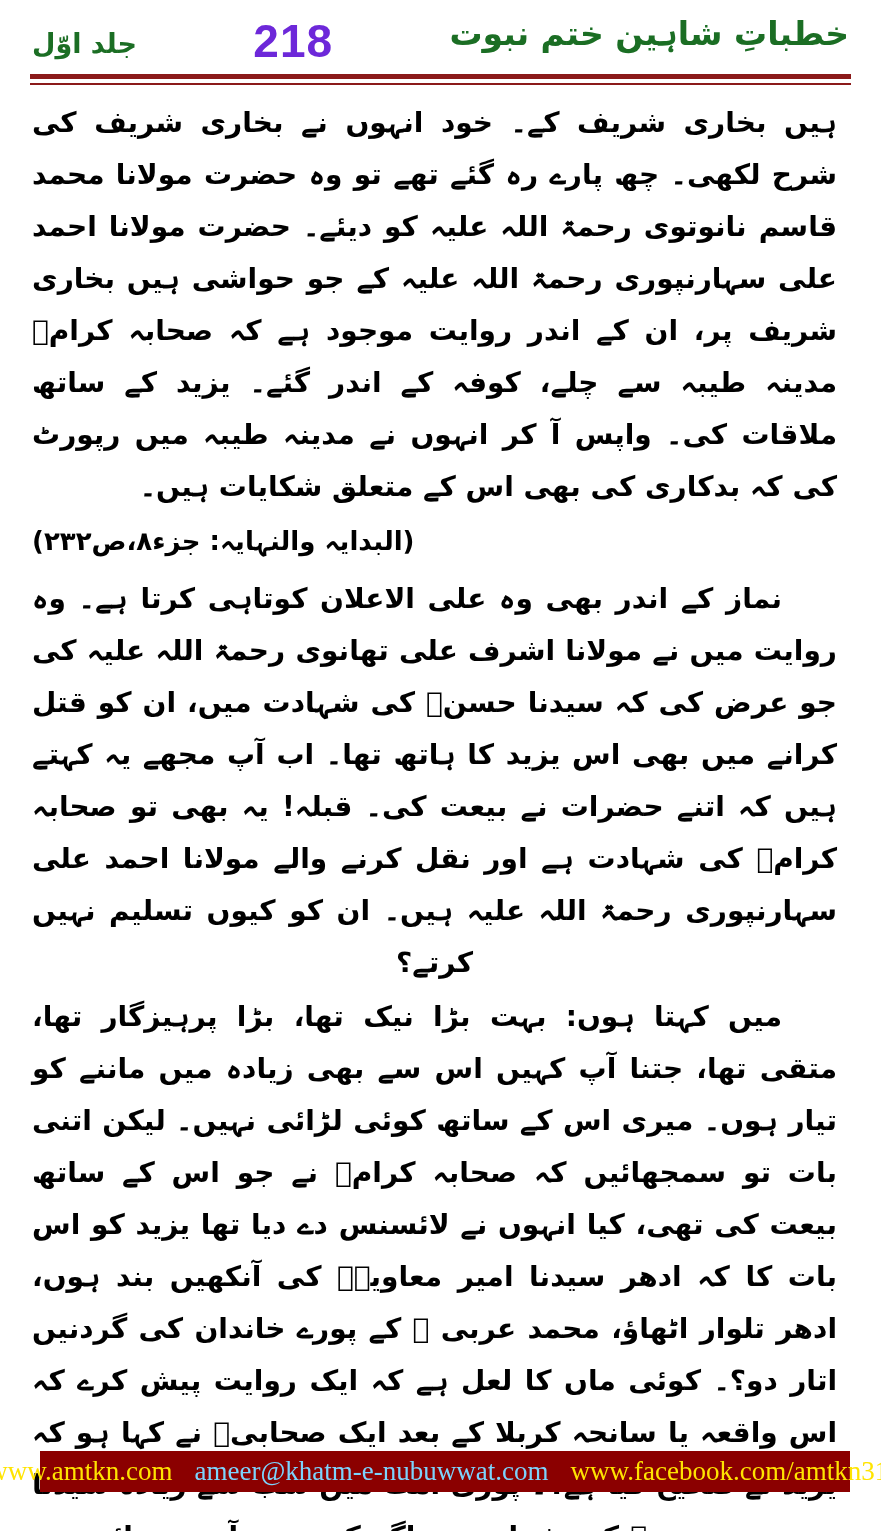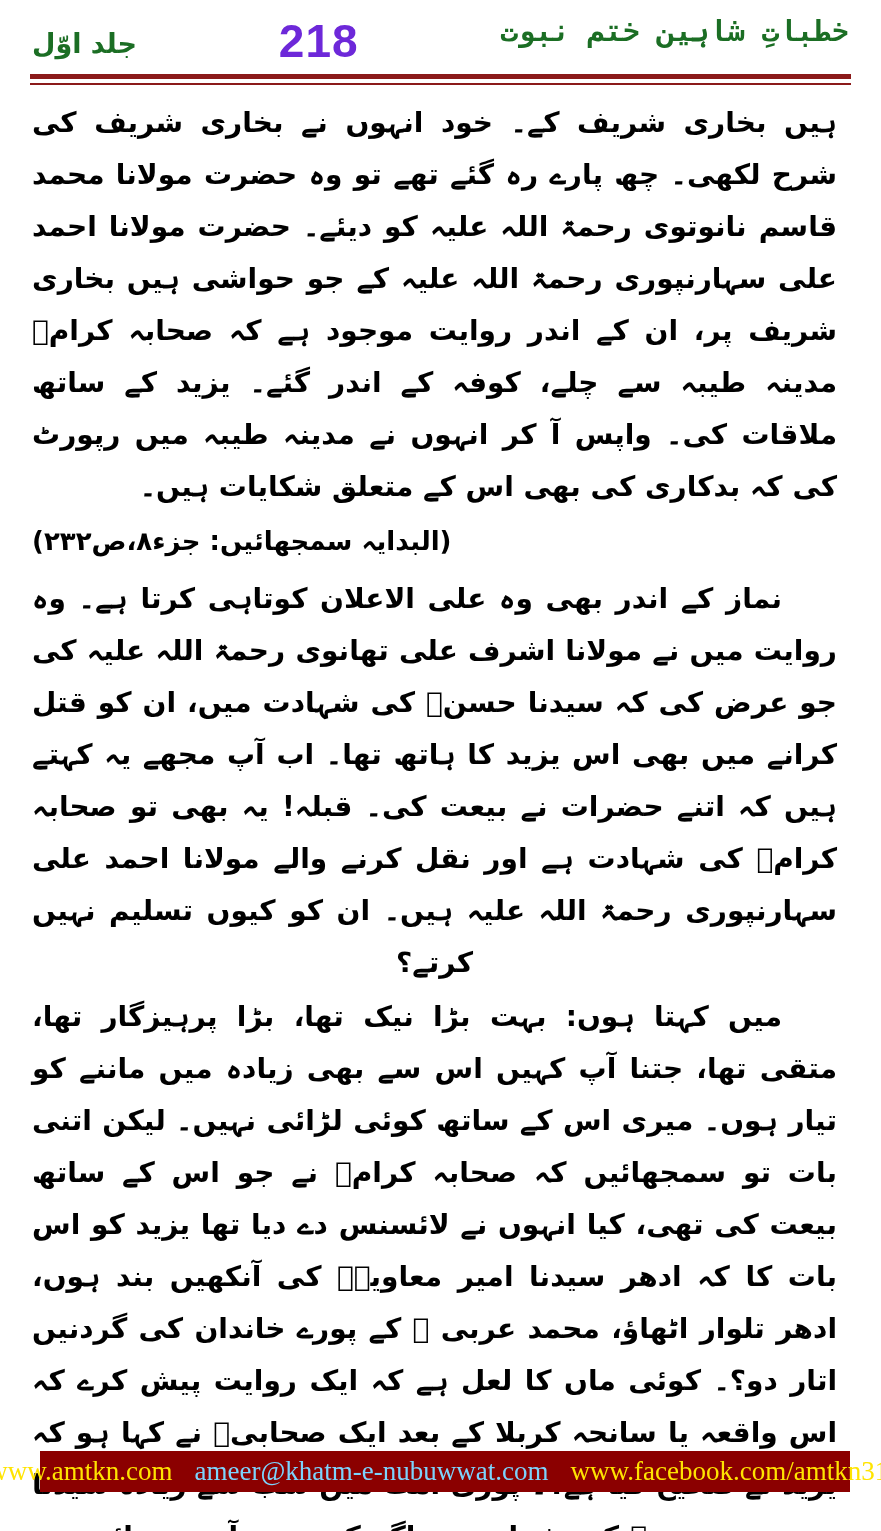--- a/index.html
+++ b/index.html
@@ -35,25 +35,24 @@
     color: #6d28d9;
     font-size: 46px;
     font-weight: 700;
     font-family: "Liberation Sans", sans-serif;
     letter-spacing: 1px;
     line-height: 1;
     margin-top: 4px;
   }
   .book-title {
     color: #1b6e24;
-    font-size: 29px;
+    font-size: 33px;
     font-weight: 700;
     direction: rtl;
     text-align: center;
-    font-family: Liberation Mono, monospace;
   }
 
   
   .header-rule {
     margin: 10px 30px 0 30px;
     height: 4px;
     border-top: 5px solid #8b1a1a;
     border-bottom: 2px solid #8b1a1a;
   }
 
@@ -110,21 +109,21 @@
     <div class="page-number" style="order:2">218</div>
     <div class="volume-label" style="order:1">جلد اوّل</div>
   </div>
 
   <div class="header-rule"></div>
 
   <div class="body-text">
 
     <p class="para last-right">ہیں بخاری شریف کے۔ خود انہوں نے بخاری شریف کی شرح لکھی۔ چھ پارے رہ گئے تھے تو وہ حضرت مولانا محمد قاسم نانوتوی رحمۃ اللہ علیہ کو دیئے۔ حضرت مولانا احمد علی سہارنپوری رحمۃ اللہ علیہ کے جو حواشی ہیں بخاری شریف پر، ان کے اندر روایت موجود ہے کہ صحابہ کرامؓ مدینہ طیبہ سے چلے، کوفہ کے اندر گئے۔ یزید کے ساتھ ملاقات کی۔ واپس آ کر انہوں نے مدینہ طیبہ میں رپورٹ کی کہ بدکاری کی بھی اس کے متعلق شکایات ہیں۔</p>
 
-    <div class="reference-line">(البدایہ سمجھائیں: جزء۸،ص۲۳۲)</div>
+    <div class="reference-line">(البدایہ والنہایہ: جزء۸،ص۲۳۲)</div>
 
     <p class="para indent last-center">نماز کے اندر بھی وہ علی الاعلان کوتاہی کرتا ہے۔ وہ روایت میں نے مولانا اشرف علی تھانوی رحمۃ اللہ علیہ کی جو عرض کی کہ سیدنا حسنؓ کی شہادت میں، ان کو قتل کرانے میں بھی اس یزید کا ہاتھ تھا۔ اب آپ مجھے یہ کہتے ہیں کہ اتنے حضرات نے بیعت کی۔ قبلہ! یہ بھی تو صحابہ کرامؓ کی شہادت ہے اور نقل کرنے والے مولانا احمد علی سہارنپوری رحمۃ اللہ علیہ ہیں۔ ان کو کیوں تسلیم نہیں کرتے؟</p>
 
     <p class="para indent last-center">میں کہتا ہوں: بہت بڑا نیک تھا، بڑا پرہیزگار تھا، متقی تھا، جتنا آپ کہیں اس سے بھی زیادہ میں ماننے کو تیار ہوں۔ میری اس کے ساتھ کوئی لڑائی نہیں۔ لیکن اتنی بات تو سمجھائیں کہ صحابہ کرامؓ نے جو اس کے ساتھ بیعت کی تھی، کیا انہوں نے لائسنس دے دیا تھا یزید کو اس بات کا کہ ادھر سیدنا امیر معاویہؓ کی آنکھیں بند ہوں، ادھر تلوار اٹھاؤ، محمد عربی ﷺ کے پورے خاندان کی گردنیں اتار دو؟۔ کوئی ماں کا لعل ہے کہ ایک روایت پیش کرے کہ اس واقعہ یا سانحہ کربلا کے بعد ایک صحابیؓ نے کہا ہو کہ یزید نے صحیح کیا ہے؟۔ پوری امت میں سب سے زیادہ سیدنا حضرت حسینؓ کی شہادت پر اگر کسی نے آنسو بہائے ہیں تو وہ محمد عربی ﷺ کے صحابہ کرامؓ کی جماعت تھی۔ آخر کیوں نہ آنسو بہاتے، انہوں نے جس گلے پر نبوت کے لب لگتے دیکھے تھے۔ اسی گلے پر جب چھریاں، تلواریں چلتی دیکھیں تو کیوں نہ آنسو بہاتے؟</p>
 
   </div>
 
   <div class="footer-bar">
     <span class="yellow">www.amtkn.com</span>
     <span class="white">ameer@khatm-e-nubuwwat.com</span>

